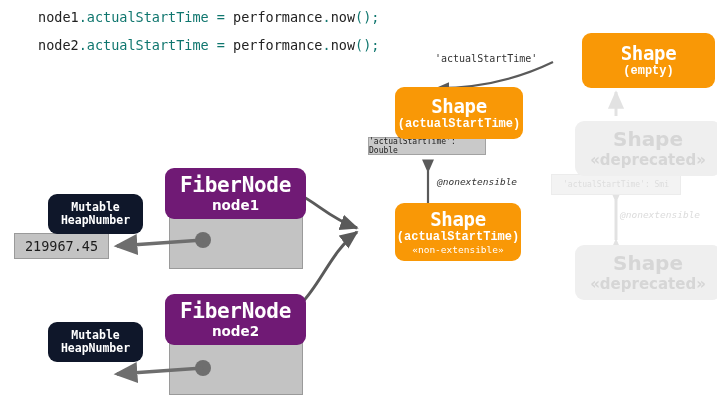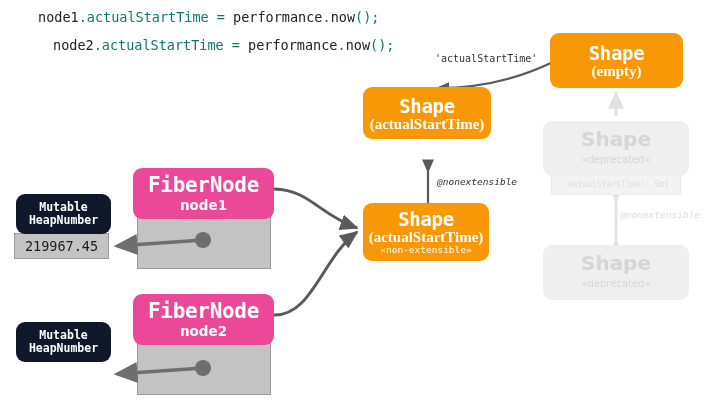--- a/index.html
+++ b/index.html
@@ -23,20 +23,21 @@
     font-size: 13.5px;
     color: #222222;
     white-space: pre;
     letter-spacing: 0px;
   }
   .code-line .punc { color: #0f766e; }
 
   
   .obj {
     position: absolute;
+    margin-left: 32px;
   }
   .obj-head {
     position: relative;
     border-radius: 9px;
     box-sizing: border-box;
     text-align: center;
     color: #ffffff;
     z-index: 3;
     display: flex;
     flex-direction: column;
@@ -46,21 +47,21 @@
   .obj-body {
     position: relative;
     background: #c3c3c3;
     border: 1px solid #9a9a9a;
     box-sizing: border-box;
     z-index: 1;
   }
 
   
   .green .obj-head {
-    background: #ec4899;
+    background: #701a75;
   }
   .fn-title {
     font-family: "DejaVu Sans Mono", "Liberation Mono", monospace;
     font-size: 21px;
     font-weight: bold;
     line-height: 23px;
     letter-spacing: -0.3px;
   }
   .fn-sub {
     font-family: "DejaVu Sans", "Liberation Sans", sans-serif;
@@ -98,22 +99,22 @@
     background: #f99806;
   }
   .sh-title {
     font-family: "DejaVu Sans Mono", "Liberation Mono", monospace;
     font-size: 19px;
     font-weight: bold;
     line-height: 21px;
     letter-spacing: -0.3px;
   }
   .sh-sub {
-    font-family: Liberation Serif, serif;
-    font-size: 15px;
+    font-family: Liberation Mono, monospace;
+    font-size: 12px;
     font-weight: bold;
     line-height: 14px;
   }
   .sh-sub2 {
     font-family: "DejaVu Sans Mono", "Liberation Mono", monospace;
     font-size: 9.5px;
     font-weight: normal;
     line-height: 12px;
   }
 
@@ -138,22 +139,22 @@
     color: #d6d6d6;
   }
   .dep-title {
     font-family: "DejaVu Sans", "Liberation Sans", sans-serif;
     font-size: 20px;
     font-weight: bold;
     line-height: 23px;
   }
   .dep-sub {
     font-family: "DejaVu Sans", "Liberation Sans", sans-serif;
-    font-size: 10px;
-    font-weight: normal;
+    font-size: 15px;
+    font-weight: bold;
     line-height: 18px;
   }
 
   
   .edge-label {
     position: absolute;
     font-family: "DejaVu Sans Mono", "Liberation Mono", monospace;
     font-size: 9.5px;
     color: #333333;
     white-space: nowrap;
@@ -183,21 +184,21 @@
   svg.layer.under { z-index: 0; }
   svg.layer.over  { z-index: 2; }
 </style>
 </head>
 <body>
 
 <div id="stage">
 
   <div class="code-line" style="left:38px; top:9px;"><span>node1</span><span class="punc">.actualStartTime</span><span class="punc"> = </span><span>performance</span><span class="punc">.</span><span>now</span><span class="punc">()</span><span class="punc">;</span></div>
 
-  <div class="code-line" style="left:38px; top:37px;margin-left:15px;"><span>node2</span><span class="punc">.actualStartTime</span><span class="punc"> = </span><span>performance</span><span class="punc">.</span><span>now</span><span class="punc">()</span><span class="punc">;</span></div>
+  <div class="code-line" style="left:38px; top:37px;"><span>node2</span><span class="punc">.actualStartTime</span><span class="punc"> = </span><span>performance</span><span class="punc">.</span><span>now</span><span class="punc">()</span><span class="punc">;</span></div>
 
   <div class="obj ghost" style="left:543px; top:121px;">
     <div class="obj-head" style="width:146px; height:55px;">
       <div class="dep-title">Shape</div>
       <div class="dep-sub">«deprecated»</div>
     </div>
   </div>
   <div class="prop-strip ghost-strip" style="left:551px; top:174px; width:130px; height:21px; background:#f3f3f3; border-color:#ececec; color:#dddddd;">'actualStartTime': Smi</div>
 
   <div class="obj ghost" style="left:543px; top:245px;">
@@ -245,20 +246,21 @@
       <div class="sh-sub">(empty)</div>
     </div>
   </div>
 
   <div class="obj orange" style="left:363px; top:87px;">
     <div class="obj-head" style="width:128px; height:52px;">
       <div class="sh-title">Shape</div>
       <div class="sh-sub">(actualStartTime)</div>
     </div>
   </div>
+  <div class="prop-strip" style="left:368px; top:137px; width:118px; height:18px;">'actualStartTime': Double</div>
 
   <div class="obj orange" style="left:363px; top:203px;">
     <div class="obj-head" style="width:126px; height:58px;">
       <div class="sh-title">Shape</div>
       <div class="sh-sub">(actualStartTime)</div>
       <div class="sh-sub2">«non-extensible»</div>
     </div>
   </div>
 
   <div class="edge-label slot" style="left:435px; top:53px;">'actualStartTime'</div>

